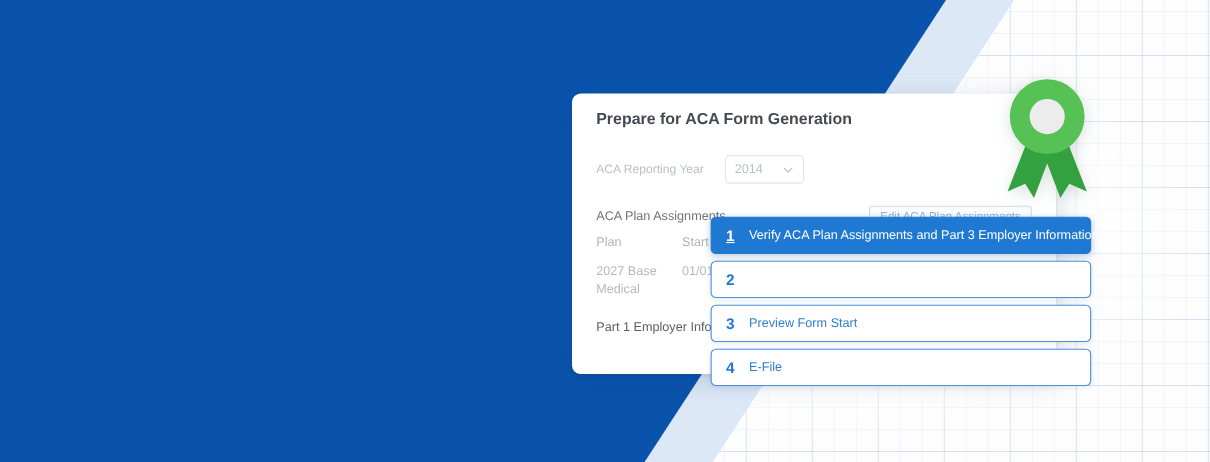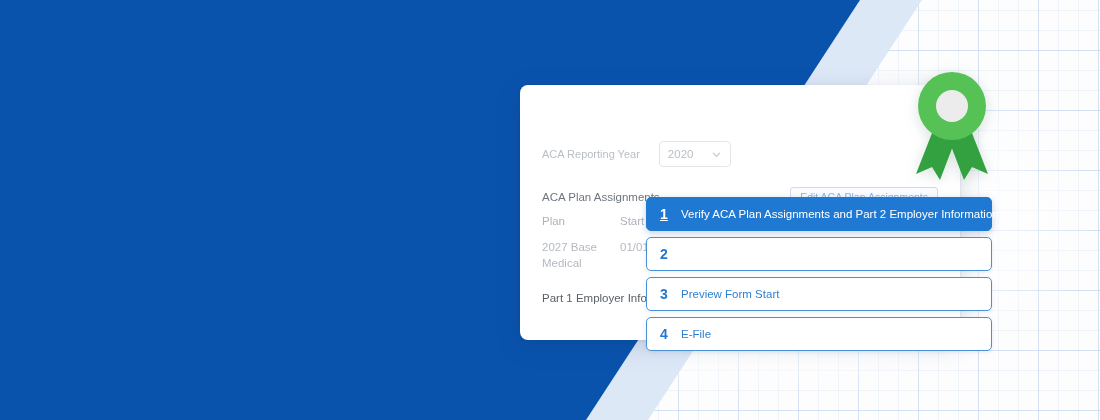--- a/index.html
+++ b/index.html
@@ -271,25 +271,26 @@
   <div class="bg-grid-fine"></div>
   <div class="bg-grid"></div>
   <div class="bg-glow"></div>
 
   <div class="blue-stripe"></div>
   <div class="blue-panel"></div>
 
 
   <div class="app-card">
 
+    <div class="card-title">Prepare for ACA Form Generation</div>
 
     <div class="year-row">
       <span class="year-label">ACA Reporting Year</span>
       <div class="year-select">
-        <span class="year-value">2020</span>
+        <span class="year-value">2014</span>
         <span>
           <svg class="chev" viewBox="0 0 12 12" fill="none" stroke="#c3c8cf" stroke-width="1.4" stroke-linecap="round" stroke-linejoin="round">
             <path d="M2.5 4.5 L6 8 L9.5 4.5"></path>
           </svg>
         </span>
       </div>
     </div>
 
     <div class="assign-row">
       <span class="assign-label">ACA Plan Assignments</span>
@@ -307,21 +308,21 @@
       </div>
     </div>
 
     <div class="part1-label">Part 1 Employer Infor</div>
   </div>
 
   <div class="steps">
 
     <div class="step active">
       <span class="step-num">1</span>
-      <span class="step-label">Verify ACA Plan Assignments and Part 2 Employer Information</span>
+      <span class="step-label">Verify ACA Plan Assignments and Part 3 Employer Information</span>
     </div>
 
     <div class="step">
       <span class="step-num">2</span>
     </div>
 
     <div class="step">
       <span class="step-num">3</span>
       <span class="step-label">Preview Form Start</span>
     </div>

